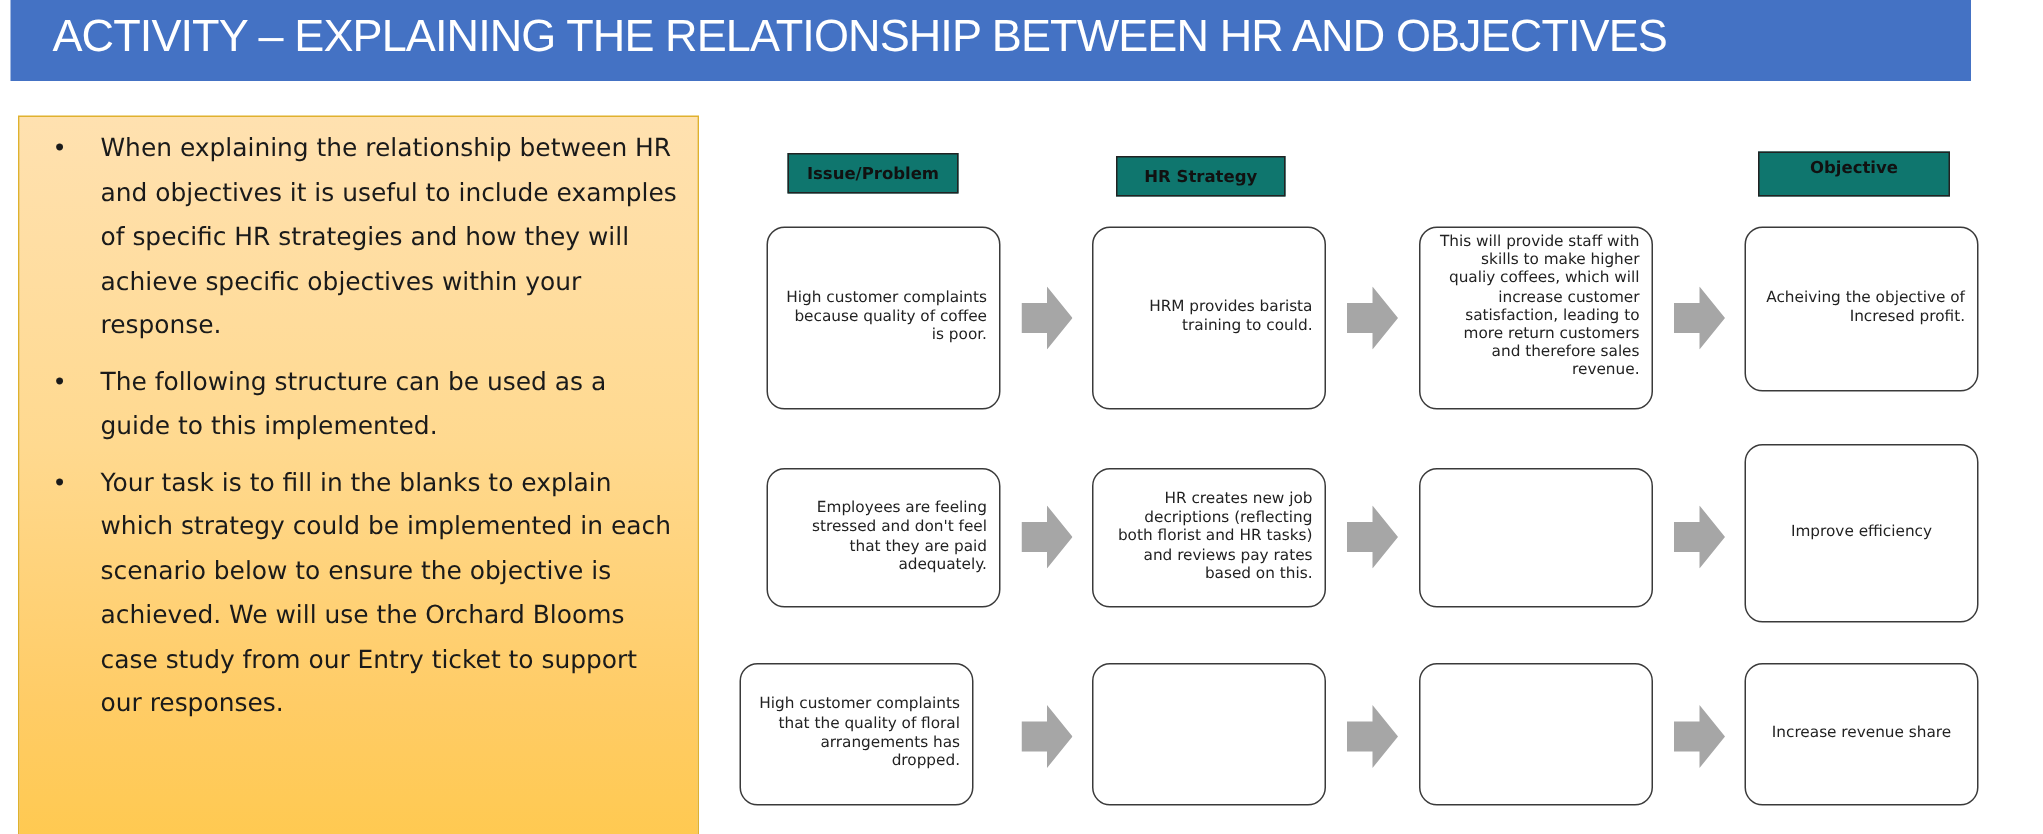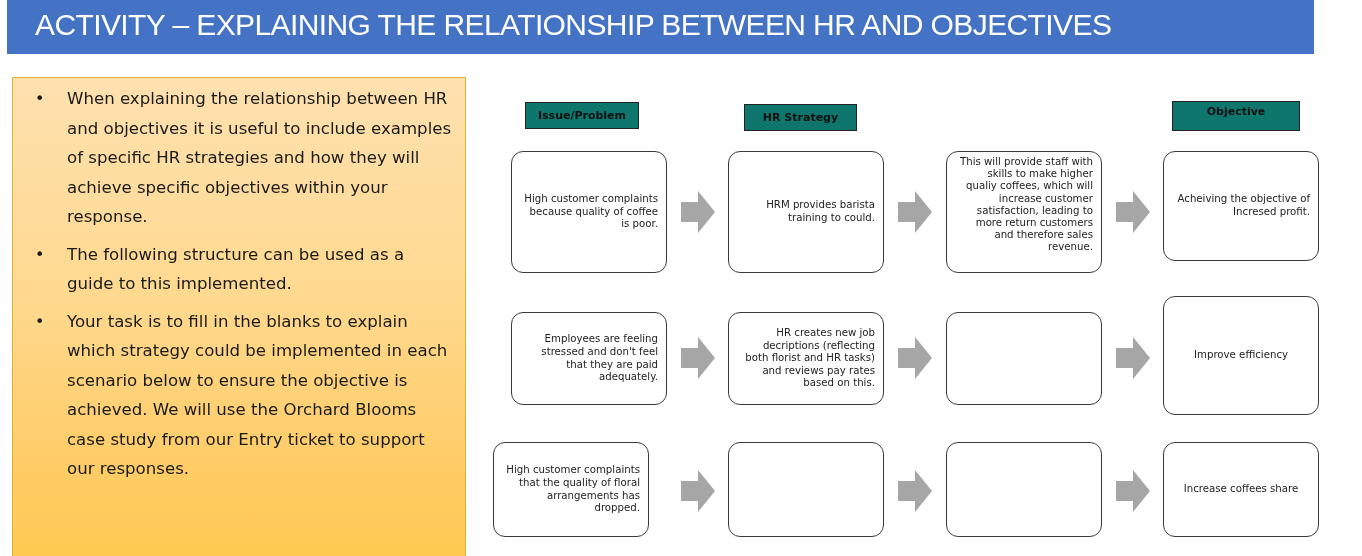--- a/index.html
+++ b/index.html
@@ -145,16 +145,16 @@
         <polygon points="0,11 17,11 17,0 34,21 17,42 17,31 0,31" fill="#A6A6A6"></polygon>
       </svg>
     <div class="card" style="left:728px; top:442px; height:95px;"></div>
     <svg class="arrow" style="left:898px; top:470px;" viewBox="0 0 34 42">
         <polygon points="0,11 17,11 17,0 34,21 17,42 17,31 0,31" fill="#A6A6A6"></polygon>
       </svg>
     <div class="card" style="left:946px; top:442px; height:95px;"></div>
     <svg class="arrow" style="left:1116px; top:470px;" viewBox="0 0 34 42">
         <polygon points="0,11 17,11 17,0 34,21 17,42 17,31 0,31" fill="#A6A6A6"></polygon>
       </svg>
-    <div class="card" style="left:1163px; top:442px; height:95px;">Increase coffees share</div>
+    <div class="card" style="left:1163px; top:442px; height:95px;">Increase revenue share</div>
 
   </div>
 </div>
 
 </body></html>

